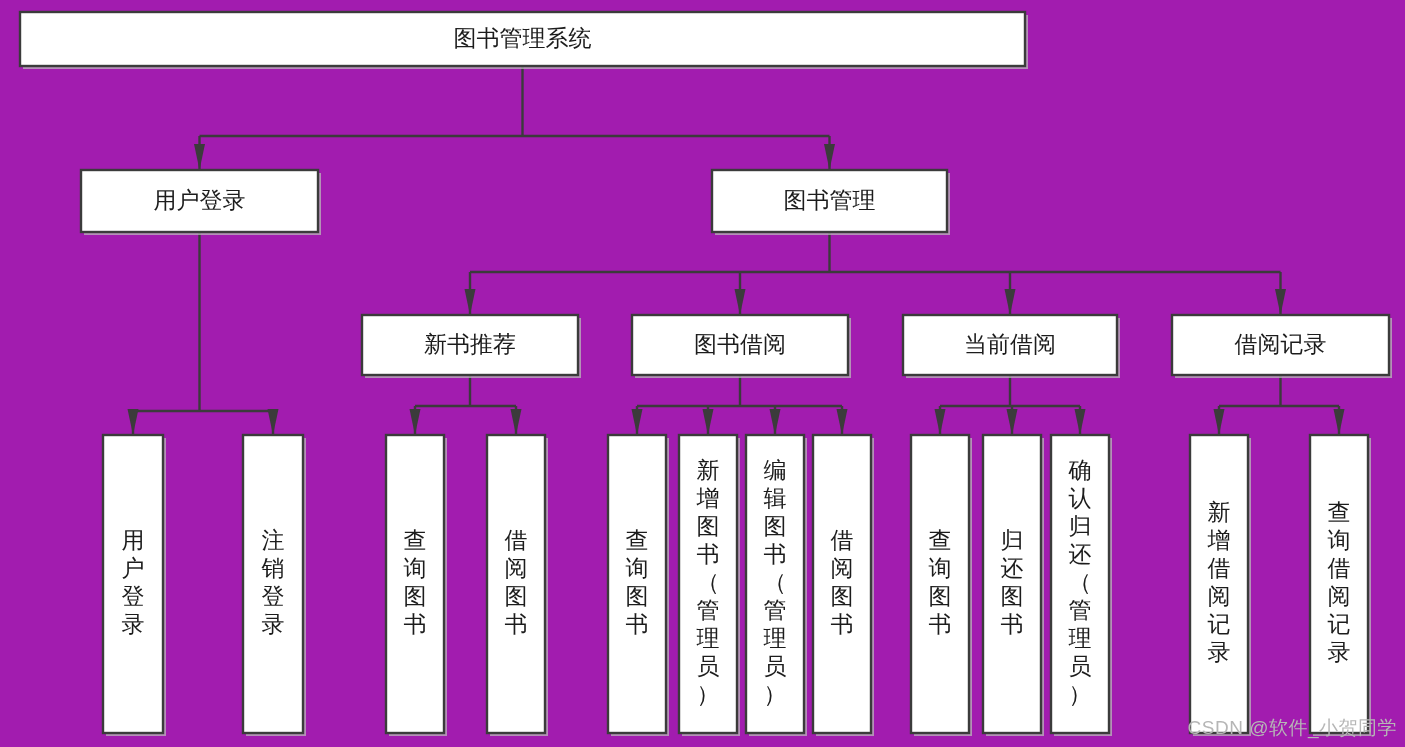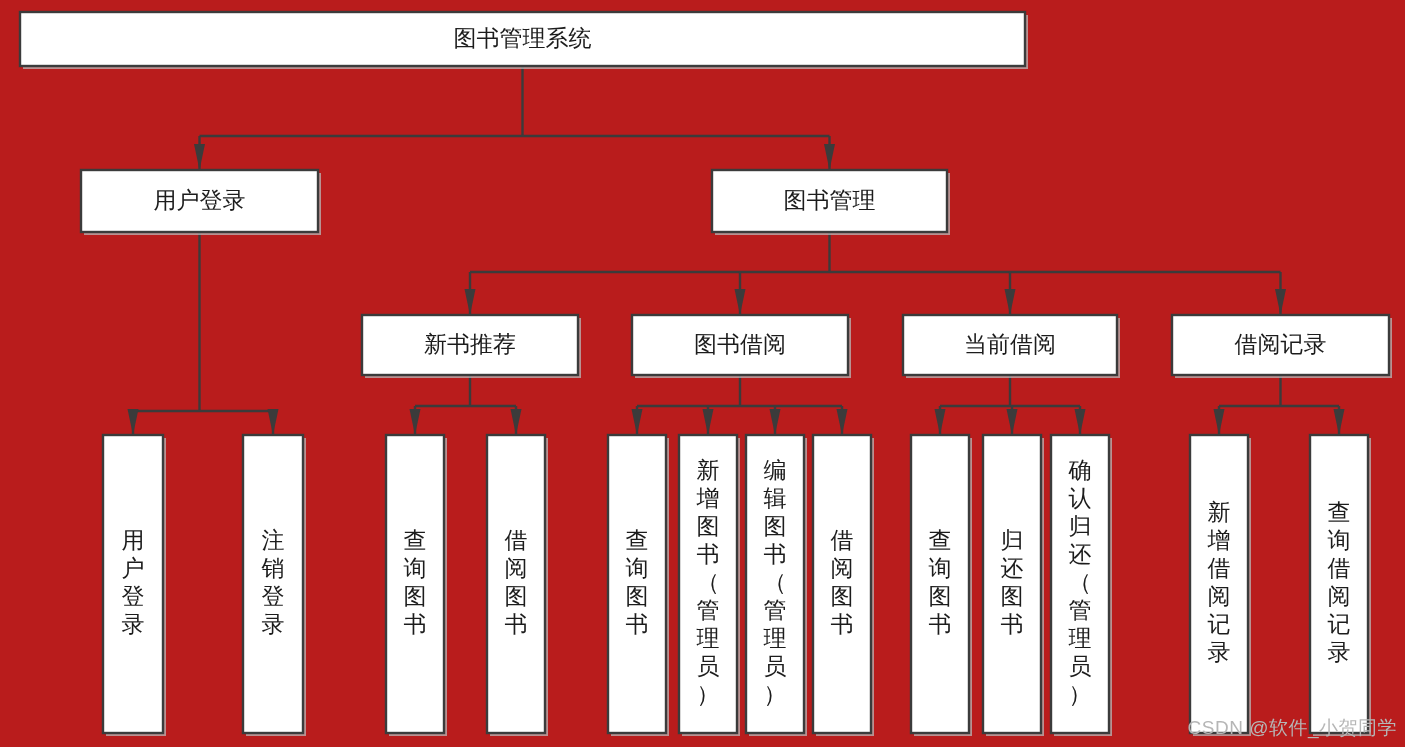--- a/index.html
+++ b/index.html
@@ -11,21 +11,21 @@
     width: 1405px;
     height: 747px;
     font-family: "Liberation Sans", "DejaVu Sans", sans-serif;
     overflow: hidden;
     position: relative;
   }
   #diagram-root {
     position: relative;
     width: 1405px;
     height: 747px;
-    background: #b91c1c;
+    background: #a21caf;
   }
   svg#tree-svg {
     position: absolute;
     left: 0;
     top: 0;
     width: 1405px;
     height: 747px;
     display: block;
   }
   .node-box {

